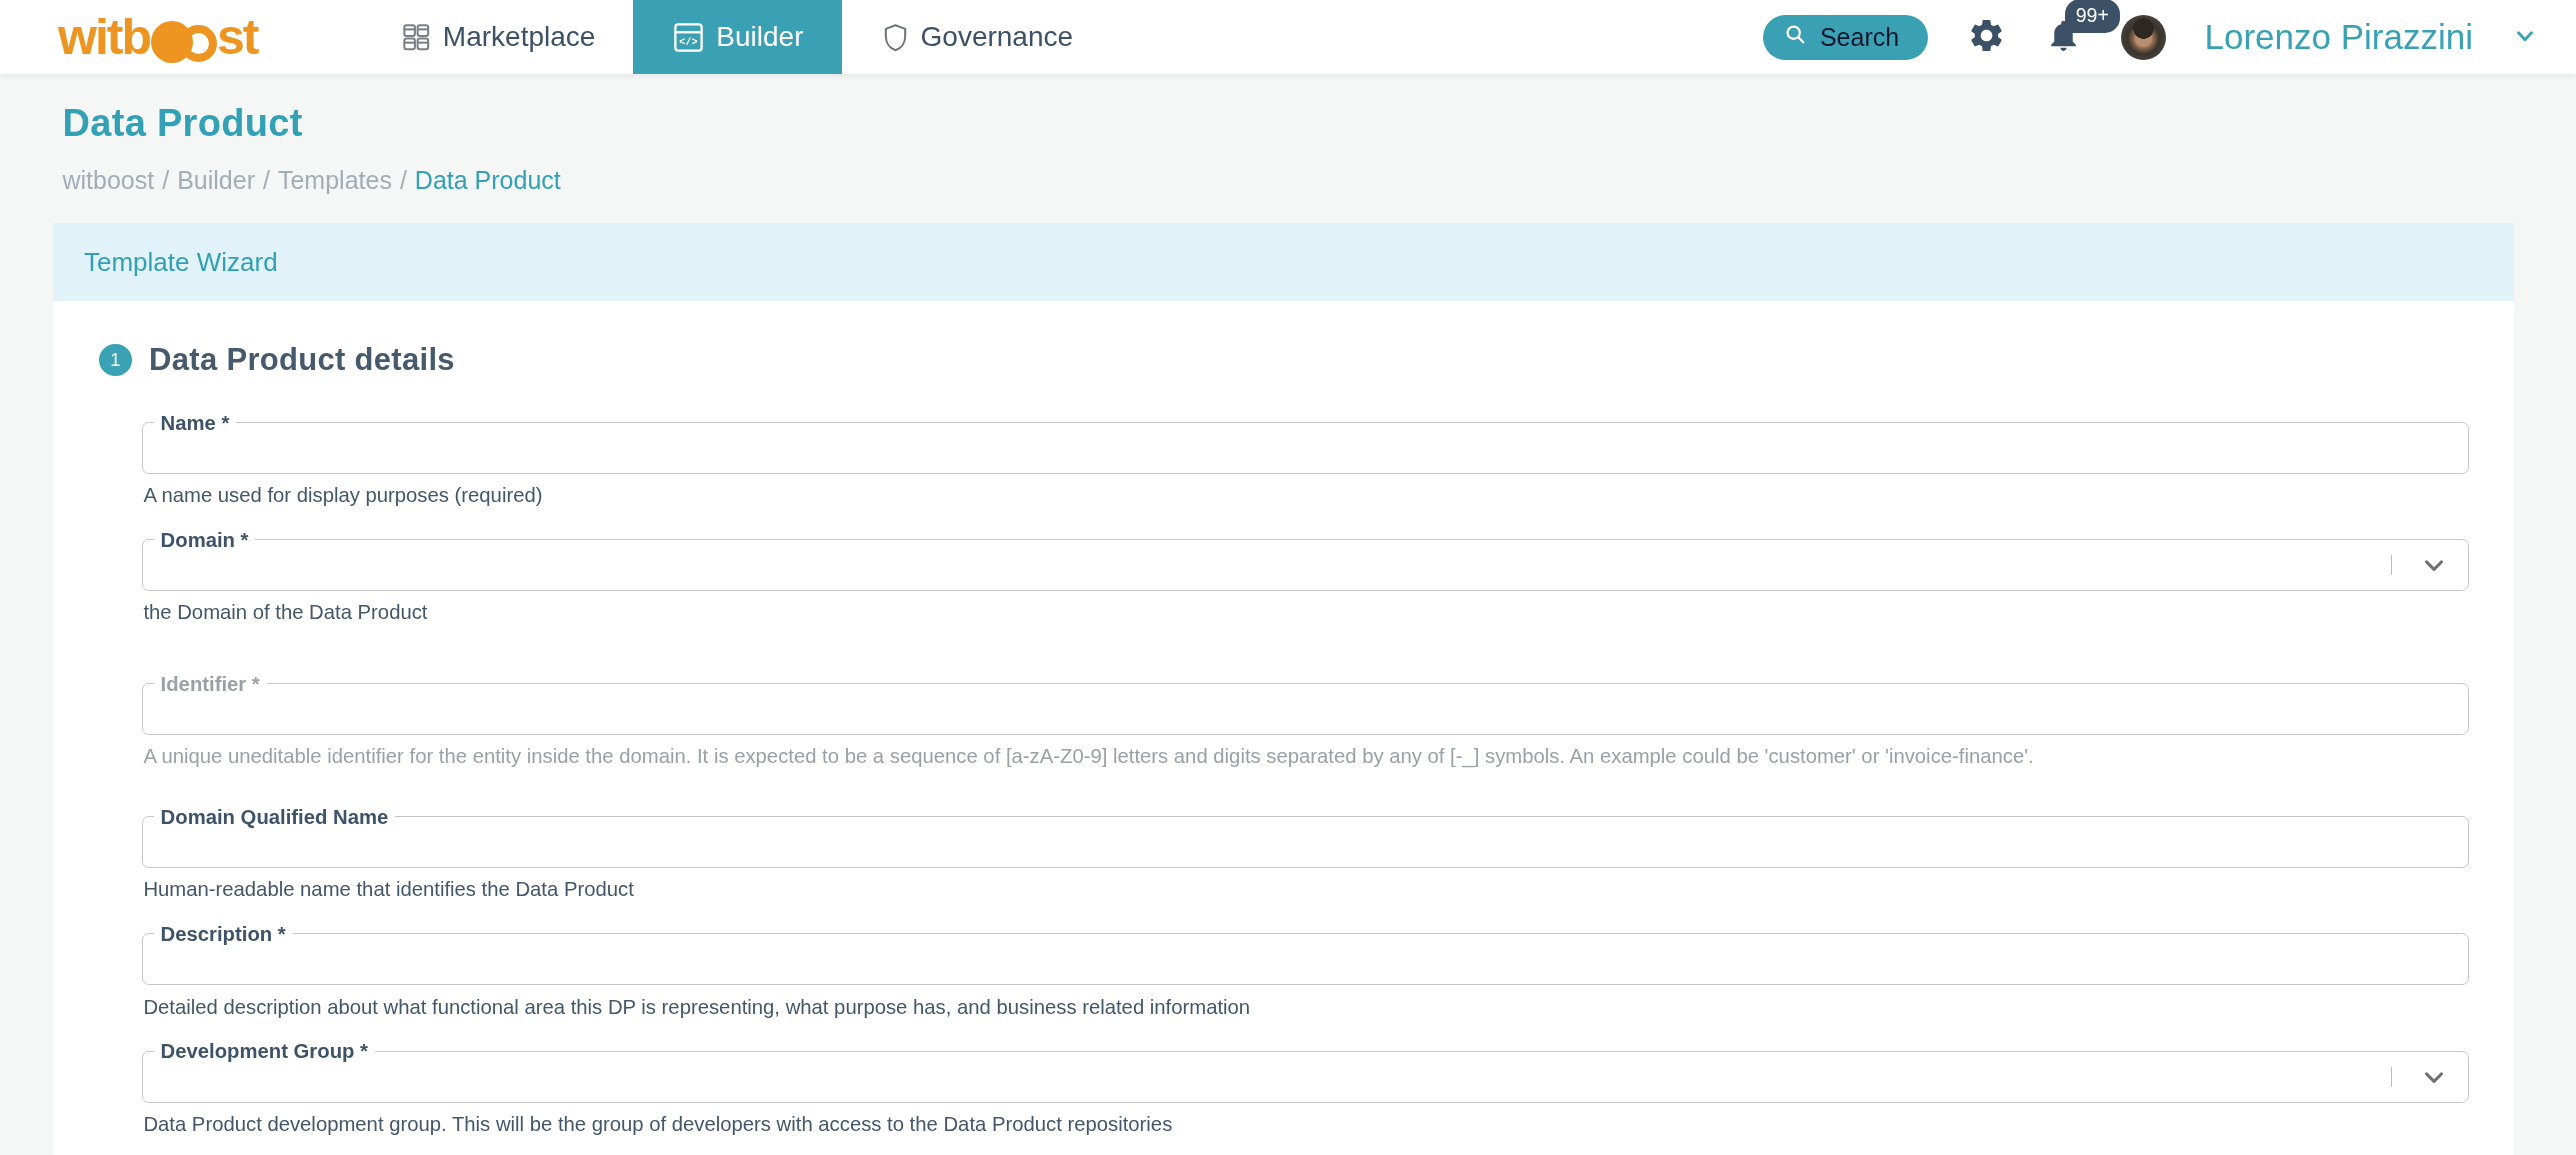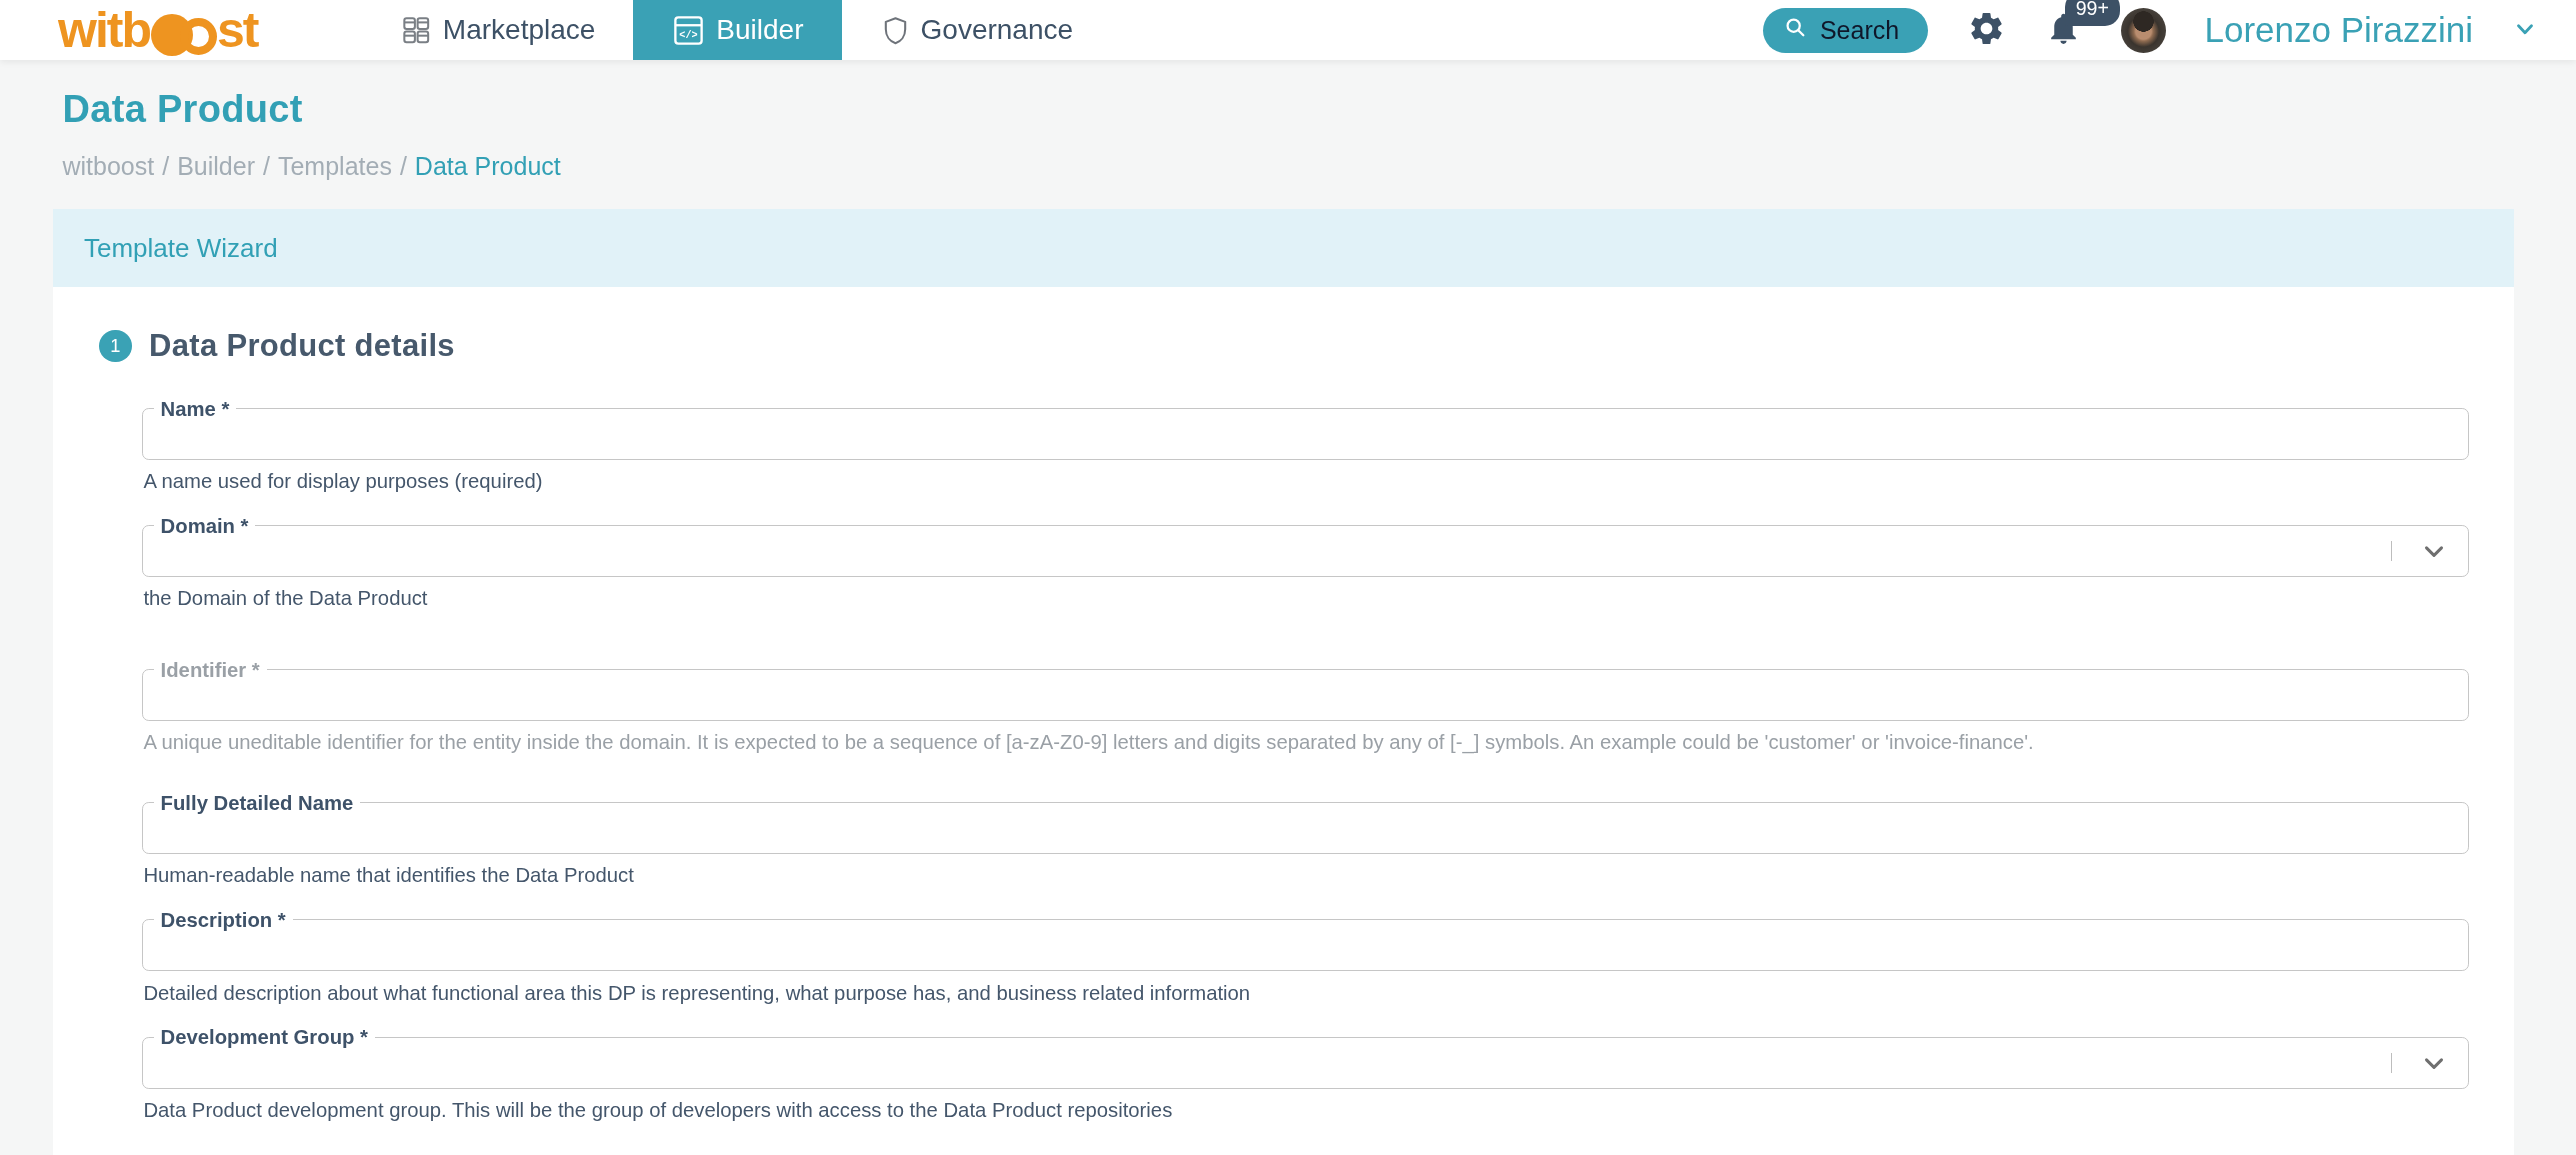--- a/index.html
+++ b/index.html
@@ -7,21 +7,21 @@
   body {
     width:2576px; height:1155px; overflow:hidden;
     background:#f5f6f6;
     font-family:"Liberation Sans", sans-serif;
     -webkit-font-smoothing:antialiased;
   }
 
   
   .navbar {
     position:relative; z-index:5;
-    height:60px; background:#ffffff;
+    height:74px; background:#ffffff;
     display:flex; align-items:stretch;
     box-shadow:0 2px 6.8px rgba(0,0,0,0.07);
   }
   .logo {
     display:flex; align-items:center; margin-left:58px; cursor:pointer;
   }
   .logo-text {
     color:#ee9420; font-size:50px; font-weight:700; letter-spacing:-2px; line-height:1;
   }
   .logo-o1 {
@@ -272,21 +272,21 @@
       <div class="field-group disabled gap-md">
         <div class="input-box">
           <span class="field-label">Identifier *</span>
           <input class="text-input" type="text" disabled="" value="" style="">
         </div>
         <div class="helper">A unique uneditable identifier for the entity inside the domain. It is expected to be a sequence of [a-zA-Z0-9] letters and digits separated by any of [-_] symbols. An example could be 'customer' or 'invoice-finance'.</div>
       </div>
 
       <div class="field-group">
         <div class="input-box">
-          <span class="field-label">Fully Detailed Name</span>
+          <span class="field-label">Domain Qualified Name</span>
           <input class="text-input" type="text" value="" style="">
         </div>
         <div class="helper">Human-readable name that identifies the Data Product</div>
       </div>
 
       <div class="field-group">
         <div class="input-box">
           <span class="field-label">Description *</span>
           <input class="text-input" type="text" value="" style="">
         </div>

